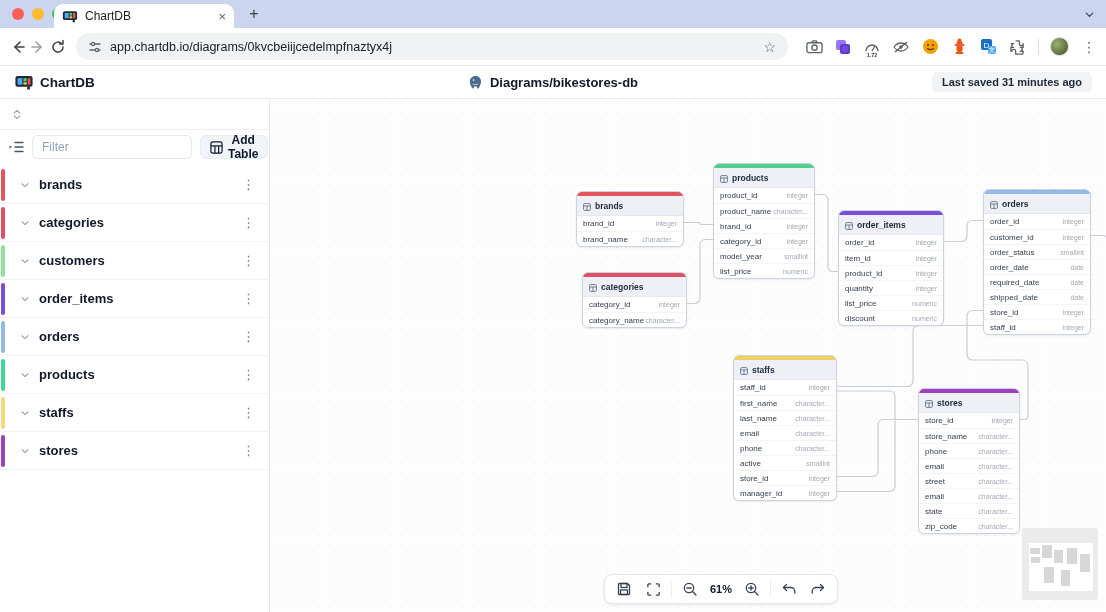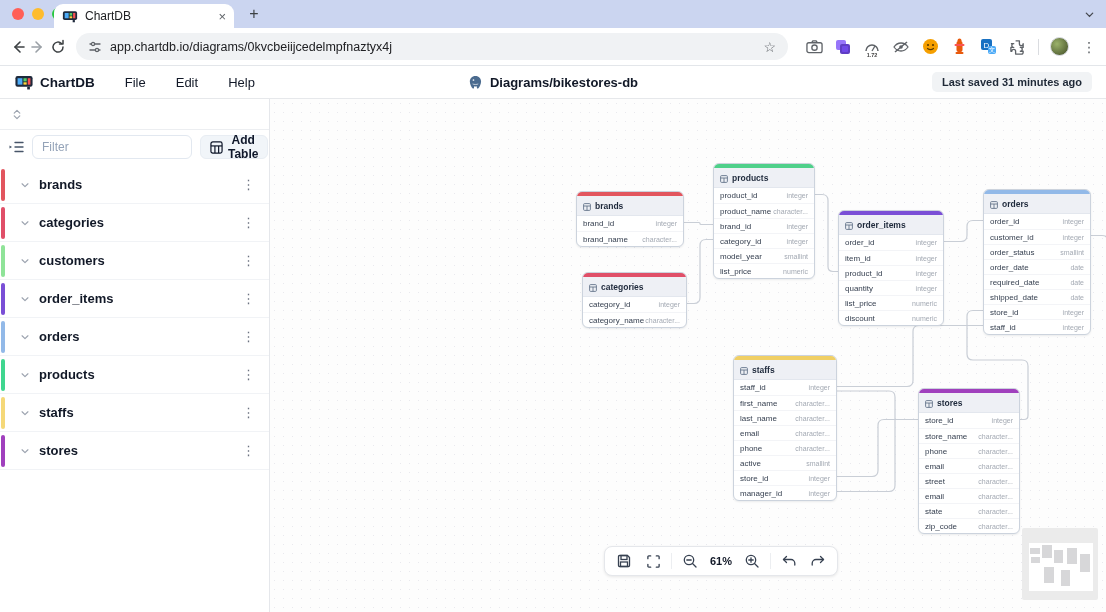--- a/index.html
+++ b/index.html
@@ -216,25 +216,20 @@
             <rect x="1" y="1" width="16" height="10" rx="2" fill="#1e293b"></rect>
             <rect x="3" y="3" width="4.5" height="6" fill="#4dabf7"></rect>
             <rect x="8.5" y="3" width="3" height="3" fill="#51cf66"></rect>
             <rect x="8.5" y="6.8" width="3" height="2.2" fill="#ffd43b"></rect>
             <rect x="12.5" y="3" width="2.5" height="6" fill="#fa5252"></rect>
             <rect x="12" y="11" width="2.5" height="2.5" fill="#1e293b"></rect>
           </svg>
       </span>
       <span class="brand-name">ChartDB</span>
     </div>
-    <div style="display:flex; gap:6px;">
-        <span class="menu-item">File</span>
-        <span class="menu-item">Edit</span>
-        <span class="menu-item">Help</span>
-      </div>
     <div class="center-title">
       <span>
         <svg class="icon" width="15" height="15" viewBox="0 0 16 16">
             <path fill="#4b6b8f" d="M8 1C4.2 1 2 3.8 2 6.8c0 3 1.8 6.2 2.9 7.3.5.5 1.6.4 1.6-.6v-1.4c.5.3 2.5.3 3 0v1.4c0 1 1.1 1.1 1.6.6C12.2 13 14 9.8 14 6.8 14 3.8 11.8 1 8 1z"></path>
             <circle cx="5.9" cy="5.3" r=".9" fill="#fff"></circle>
             <path d="M5 9.5c1 .8 5 .8 6 0" stroke="#fff" stroke-width=".7" fill="none"></path>
           </svg>
       </span>
       <span class="center-title-text">Diagrams/bikestores-db</span>
     </div>
@@ -607,21 +602,21 @@
                 <span class="ftype">character...</span>
               </div>
               <div class="node-row">
                 <span class="fname">zip_code</span>
                 <span class="ftype">character...</span>
               </div>
             </div>
           </div>
       </div>
 
-      <div class="canvas-toolbar" style="left:334px; top:447px;">
+      <div class="canvas-toolbar" style="left:334px; top:475px;">
         <div class="ct-btn">
           <svg class="icon" width="16" height="16" viewBox="0 0 16 16">
               <path d="M2.5 3.5A1 1 0 0 1 3.5 2.5h8L13.5 4.5v8a1 1 0 0 1-1 1h-9a1 1 0 0 1-1-1z" fill="none" stroke="#374151" stroke-width="1.3" stroke-linejoin="round"></path>
               <rect x="5" y="2.5" width="6" height="4" fill="none" stroke="#374151" stroke-width="1.3"></rect>
               <rect x="4.5" y="9" width="7" height="4.5" fill="none" stroke="#374151" stroke-width="1.3"></rect>
             </svg>
         </div>
         <div class="ct-btn">
           <svg class="icon" width="15" height="15" viewBox="0 0 16 16">
               <g fill="none" stroke="#374151" stroke-width="1.4" stroke-linecap="round">

